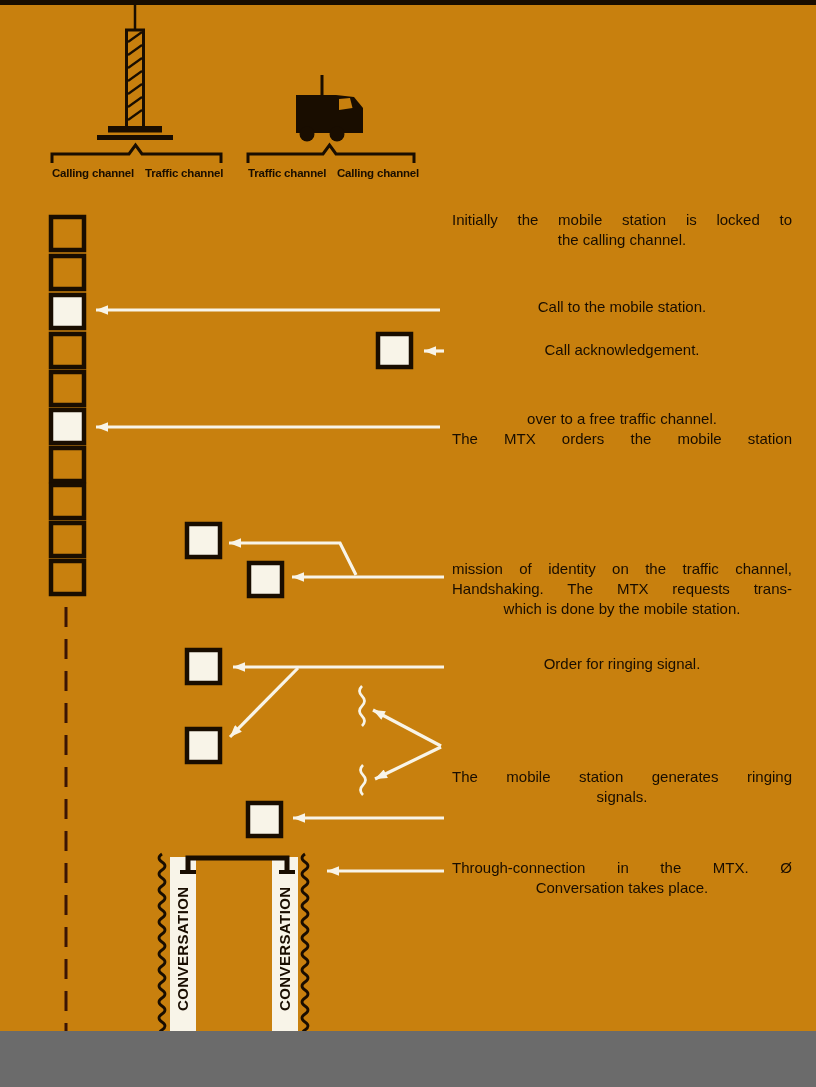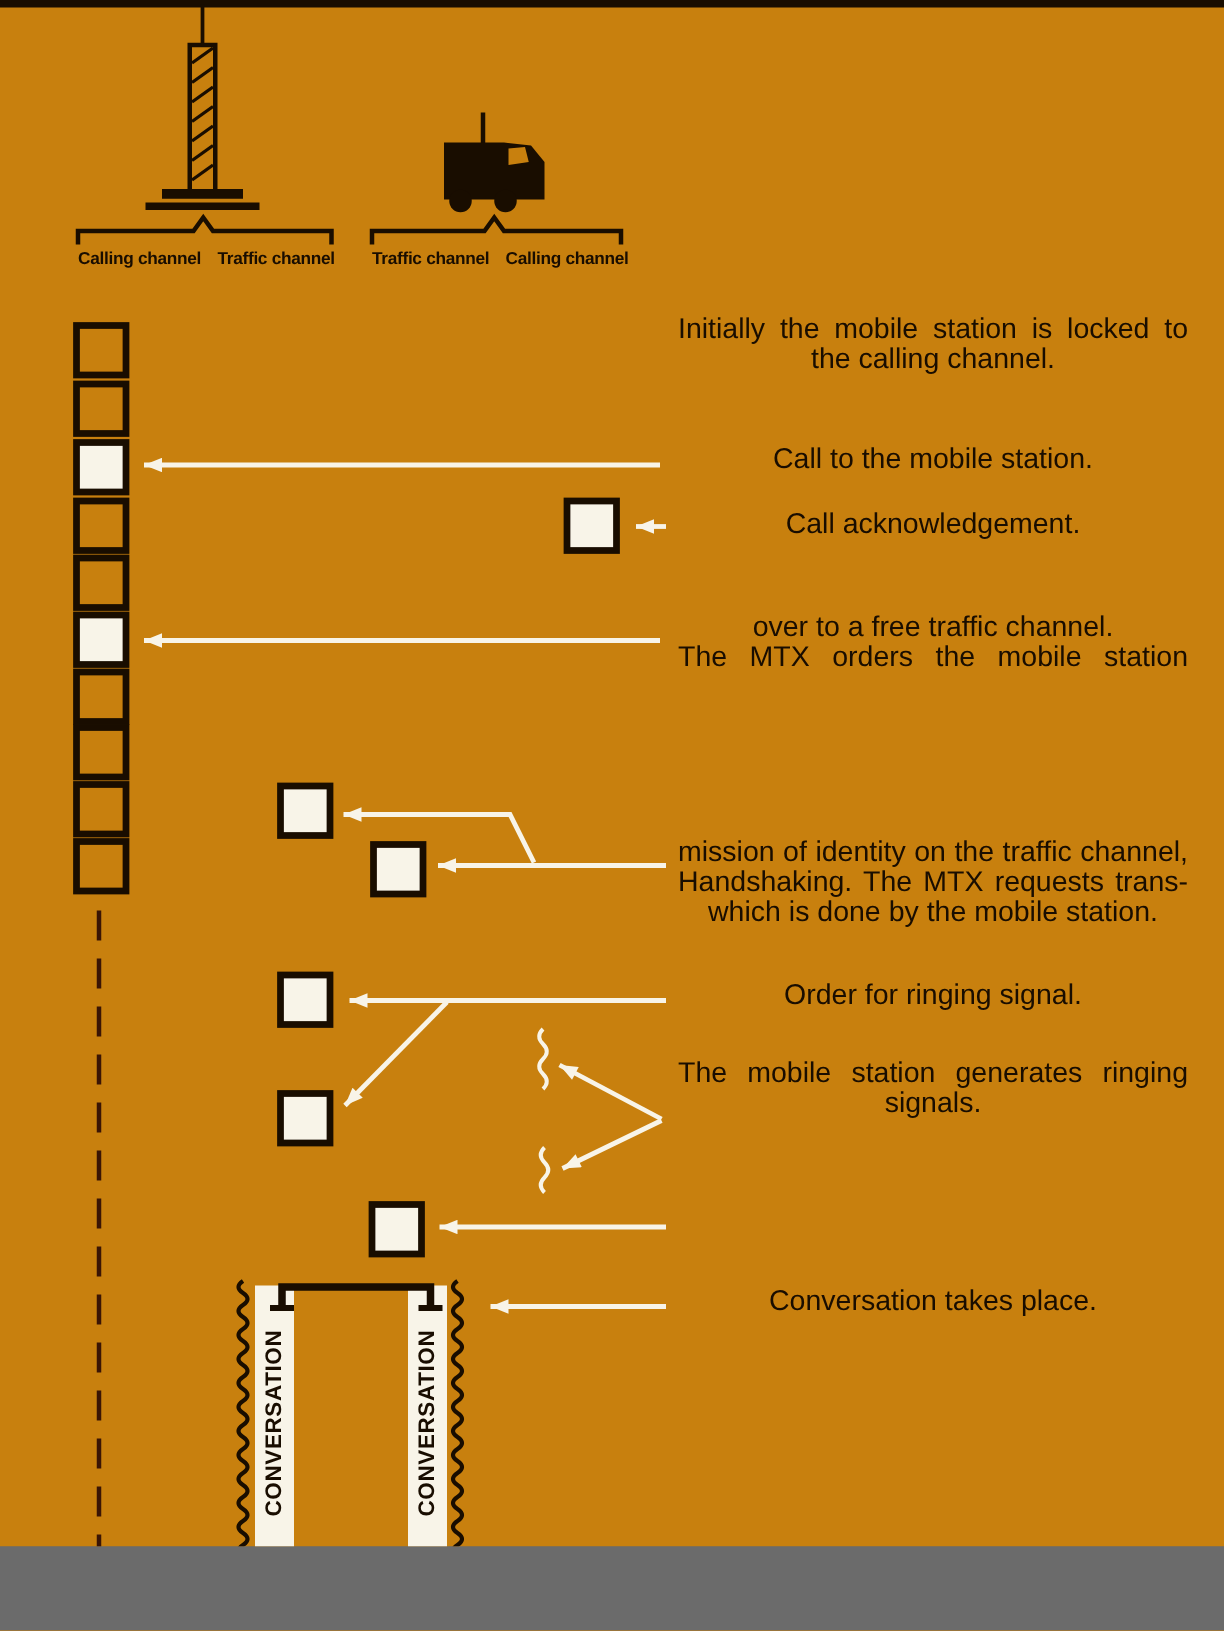--- a/index.html
+++ b/index.html
@@ -14,21 +14,21 @@
   .paper-s{stroke:var(--paper,#f8f4e8);fill:none;}
   .paper-f{fill:var(--paper,#f8f4e8);}
   .sq{stroke:var(--ink,#190d00);stroke-width:4.5;fill:none;}
   .sq.lit{fill:var(--paper,#fbf7ec);}
   .chan-label{
     position:absolute;top:167px;font-weight:bold;font-size:11.5px;
     letter-spacing:-0.2px;color:var(--ink,#190d00);white-space:nowrap;
   }
   .ann{
     position:absolute;left:452px;width:340px;
-    font-size:19px;line-height:20px;color:var(--ink,#190d00);
+    font-size:15px;line-height:20px;color:var(--ink,#190d00);
   }
   .ln{min-height:20px;text-align:center;}
   .ln.j{text-align:justify;text-align-last:justify;}
   .conv{position:absolute;top:857px;width:26px;height:225px;}
   .conv span{
     display:block;height:136px;margin-top:18px;
     writing-mode:vertical-rl;transform:rotate(180deg);
     font-weight:bold;font-size:15px;line-height:26px;letter-spacing:0.4px;
     color:var(--ink,#190d00);white-space:nowrap;
   }
@@ -143,25 +143,26 @@
     <div class="ln j">The MTX orders the mobile station</div>
   </div>
   <div class="ann" style="top:559px">
     <div class="ln j">mission of identity on the traffic channel,</div>
     <div class="ln j">Handshaking. The MTX requests trans-</div>
     <div class="ln">which is done by the mobile station.</div>
   </div>
   <div class="ann" style="top:654px">
     <div class="ln">Order for ringing signal.</div>
   </div>
-  <div class="ann" style="top:706px">
+  <div class="ann" style="top:767px">
     <div class="ln j">The mobile station generates ringing</div>
     <div class="ln">signals.</div>
   </div>
   <div class="ann" style="top:858px">
+    <div class="ln j">Through-connection in the MTX. Ø</div>
     <div class="ln">Conversation takes place.</div>
   </div>
 
   <div class="conv" style="left:170px">
     <span>CONVERSATION</span>
   </div>
   <div class="conv" style="left:272px">
     <span>CONVERSATION</span>
   </div>
 

